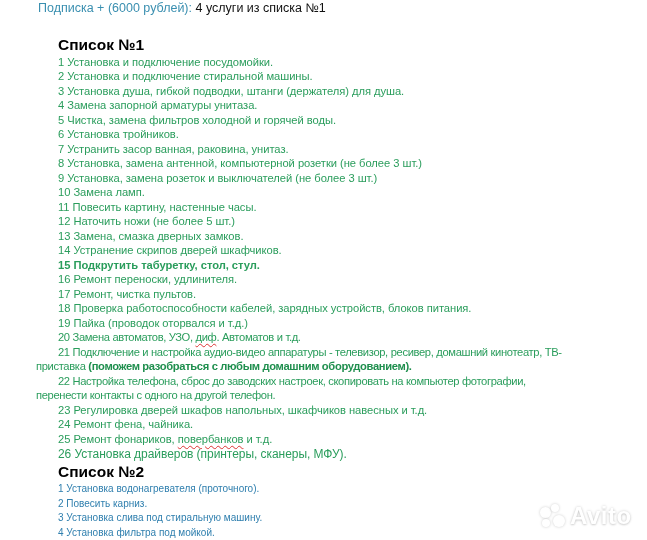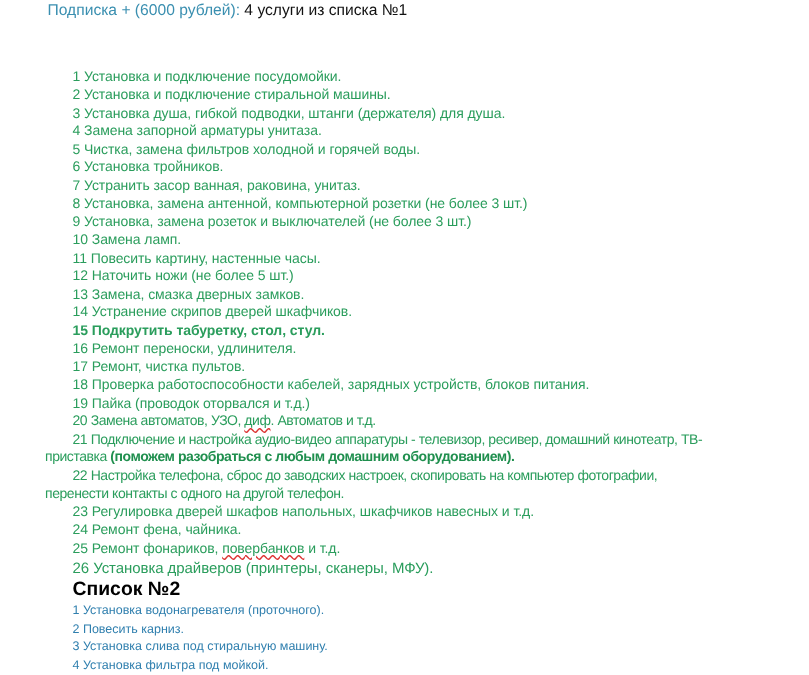--- a/index.html
+++ b/index.html
@@ -28,20 +28,21 @@
 </style>
 </head>
 <body>
 
 <div class="doc">
 
   <div class="line hdr" style="left:38px; top:1px;">
     <span class="accent">Подписка + (6000 рублей):</span><span> 4 услуги из списка №1</span>
   </div>
 
+  <div class="line title" style="left:58px; top:36px;">Список №1</div>
 
   <div id="list1-items">
     <div class="line g" style="left:58px; top:56px;">1 Установка и подключение посудомойки.</div>
     <div class="line g" style="left:58px; top:70px;">2 Установка и подключение стиральной машины.</div>
     <div class="line g" style="left:58px; top:84.5px;">3 Установка душа, гибкой подводки, штанги (держателя) для душа.</div>
     <div class="line g" style="left:58px; top:99px;">4 Замена запорной арматуры унитаза.</div>
     <div class="line g" style="left:58px; top:113.5px;">5 Чистка, замена фильтров холодной и горячей воды.</div>
     <div class="line g" style="left:58px; top:128px;">6 Установка тройников.</div>
     <div class="line g" style="left:58px; top:142.5px;">7 Устранить засор ванная, раковина, унитаз.</div>
     <div class="line g" style="left:58px; top:157px;">8 Установка, замена антенной, компьютерной розетки (не более 3 шт.)</div>
@@ -79,13 +80,22 @@
 
   <div class="line title" style="left:58px; top:463px;">Список №2</div>
 
   <div id="list2-items">
     <div class="line b" style="left:58px; top:483px;">1 Установка водонагревателя (проточного).</div>
     <div class="line b" style="left:58px; top:497.5px;">2 Повесить карниз.</div>
     <div class="line b" style="left:58px; top:512px;">3 Установка слива под стиральную машину.</div>
     <div class="line b" style="left:58px; top:526.5px;">4 Установка фильтра под мойкой.</div>
   </div>
 
+  <div class="watermark">
+    <div class="dots">
+      <span style="left:0px; top:3px; width:11px; height:11px;"></span>
+      <span style="left:11px; top:0px; width:8px; height:8px;"></span>
+      <span style="left:2px; top:15px; width:8px; height:8px;"></span>
+      <span style="left:13px; top:11px; width:12px; height:12px;"></span>
+    </div>
+    <span>Avito</span>
+  </div>
 </div>
 
 </body></html>

